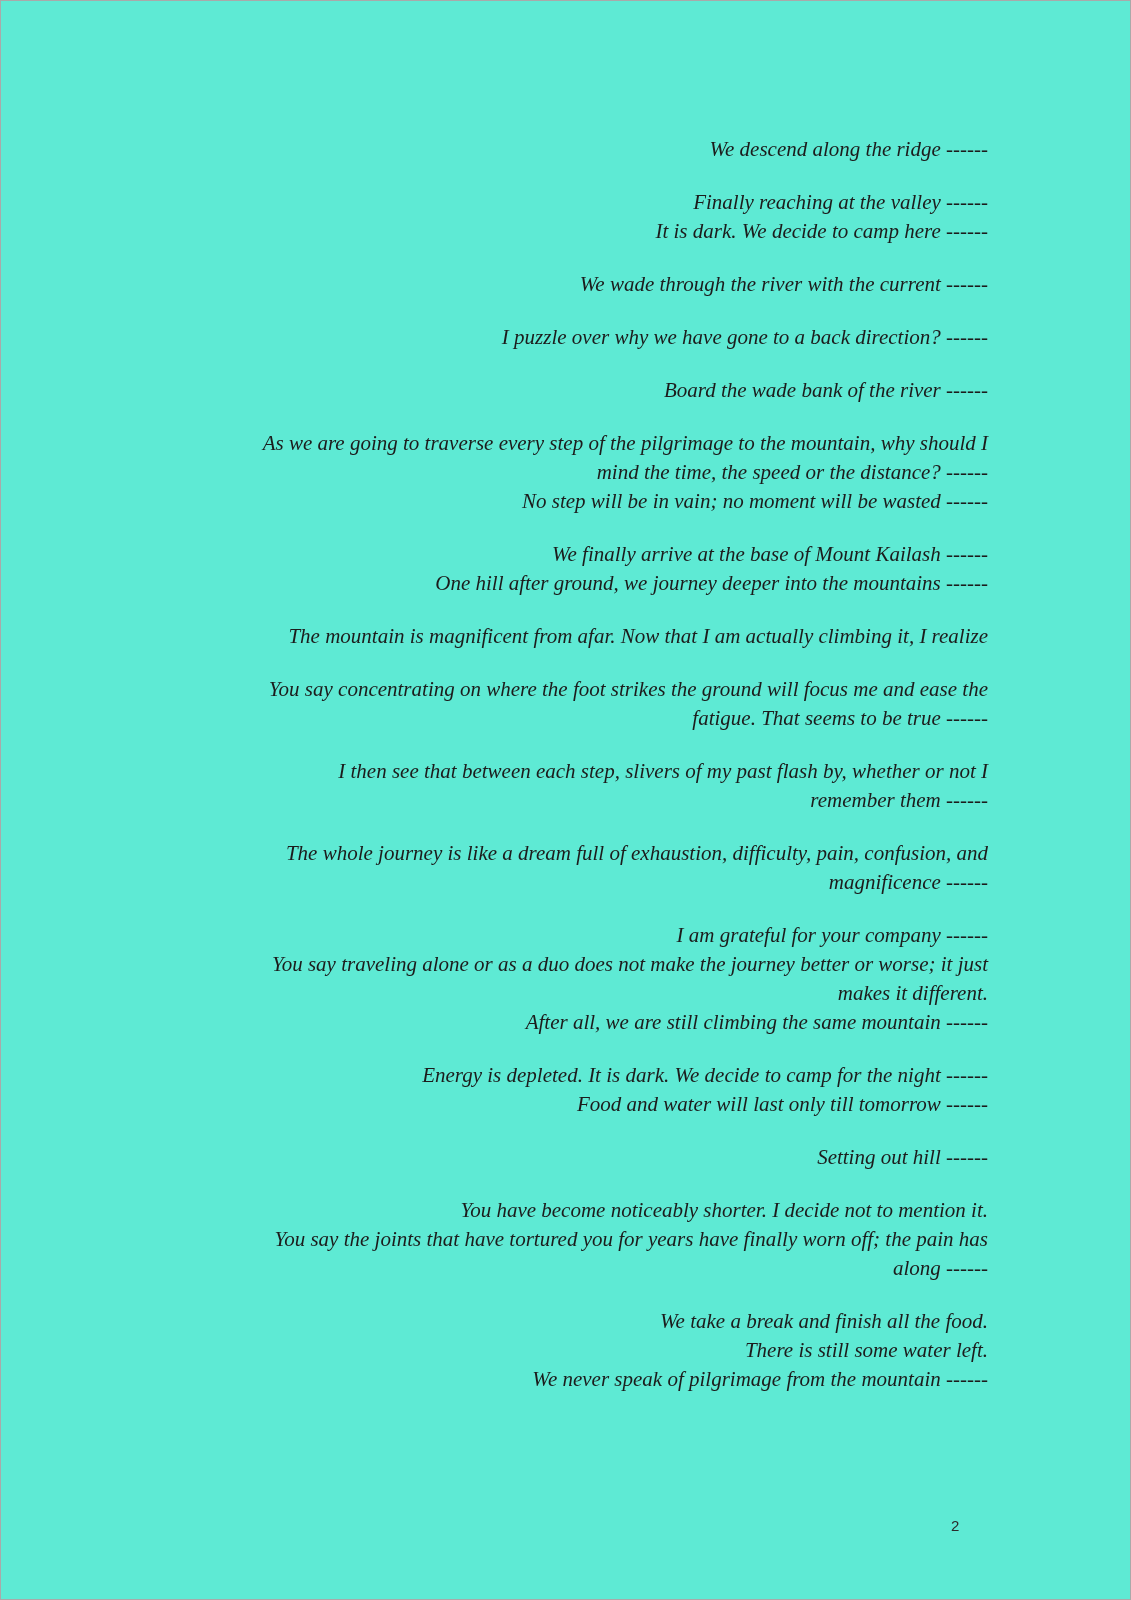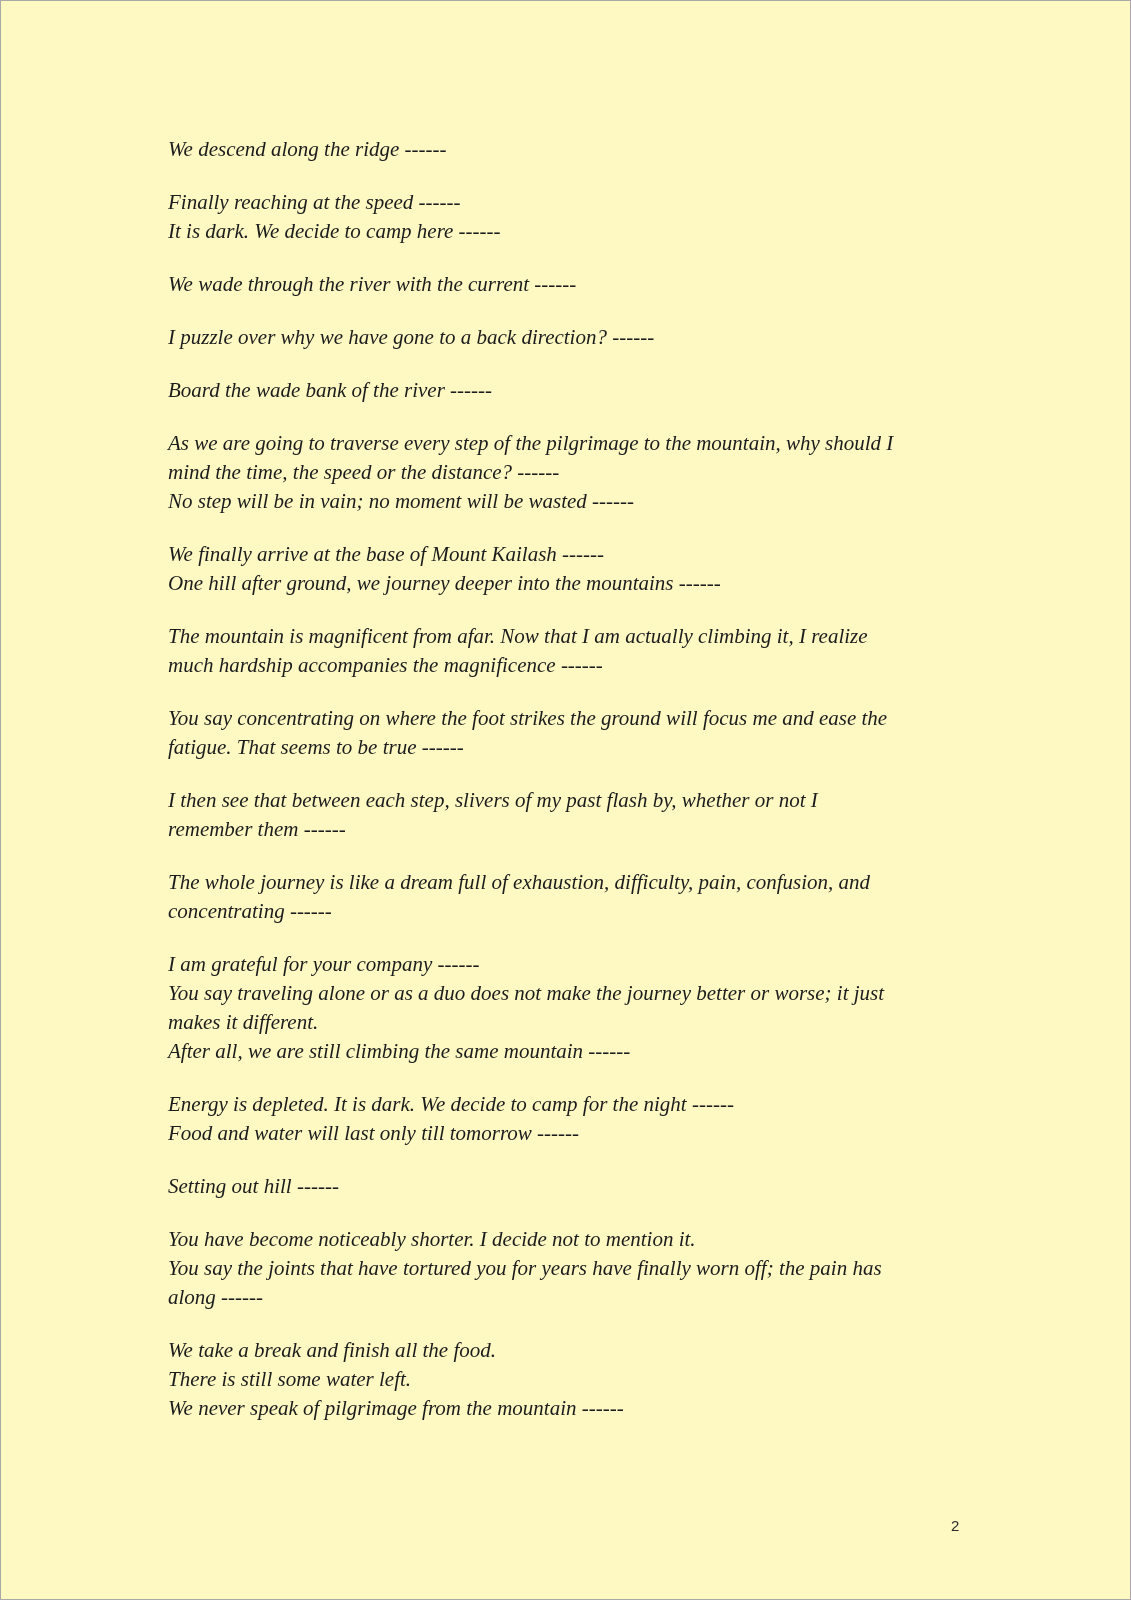--- a/index.html
+++ b/index.html
@@ -5,24 +5,25 @@
   html, body {
     margin: 0;
     padding: 0;
     background: #ffffff;
   }
   .page {
     position: relative;
     width: 1131px;
     height: 1600px;
     box-sizing: border-box;
-    background: #fef9c3;
+    background: #5eead4;
     border: 1px solid #a9a9a9;
     overflow: hidden;
     font-family: "Liberation Serif", serif;
+    text-align: right;
   }
   .content {
     position: absolute;
     left: 167px;
     top: 134px;
     width: 820px;
   }
   .stanza {
     margin: 0 0 24px 0;
   }
@@ -45,21 +46,21 @@
 </style>
 </head>
 <body>
 
 <div class="page">
   <div class="content" id="stanza-container">
       <div class="stanza">
         <div class="line">We descend along the ridge ------</div>
       </div>
       <div class="stanza">
-        <div class="line">Finally reaching at the speed ------</div>
+        <div class="line">Finally reaching at the valley ------</div>
         <div class="line">It is dark. We decide to camp here ------</div>
       </div>
       <div class="stanza">
         <div class="line">We wade through the river with the current ------</div>
       </div>
       <div class="stanza">
         <div class="line">I puzzle over why we have gone to a back direction? ------</div>
       </div>
       <div class="stanza">
         <div class="line">Board the wade bank of the river ------</div>
@@ -68,33 +69,32 @@
         <div class="line">As we are going to traverse every step of the pilgrimage to the mountain, why should I</div>
         <div class="line">mind the time, the speed or the distance? ------</div>
         <div class="line">No step will be in vain; no moment will be wasted ------</div>
       </div>
       <div class="stanza">
         <div class="line">We finally arrive at the base of Mount Kailash ------</div>
         <div class="line">One hill after ground, we journey deeper into the mountains ------</div>
       </div>
       <div class="stanza">
         <div class="line">The mountain is magnificent from afar. Now that I am actually climbing it, I realize</div>
-        <div class="line">much hardship accompanies the magnificence ------</div>
       </div>
       <div class="stanza">
         <div class="line">You say concentrating on where the foot strikes the ground will focus me and ease the</div>
         <div class="line">fatigue. That seems to be true ------</div>
       </div>
       <div class="stanza">
         <div class="line">I then see that between each step, slivers of my past flash by, whether or not I</div>
         <div class="line">remember them ------</div>
       </div>
       <div class="stanza">
         <div class="line">The whole journey is like a dream full of exhaustion, difficulty, pain, confusion, and</div>
-        <div class="line">concentrating ------</div>
+        <div class="line">magnificence ------</div>
       </div>
       <div class="stanza">
         <div class="line">I am grateful for your company ------</div>
         <div class="line">You say traveling alone or as a duo does not make the journey better or worse; it just</div>
         <div class="line">makes it different.</div>
         <div class="line">After all, we are still climbing the same mountain ------</div>
       </div>
       <div class="stanza">
         <div class="line">Energy is depleted. It is dark. We decide to camp for the night ------</div>
         <div class="line">Food and water will last only till tomorrow ------</div>

